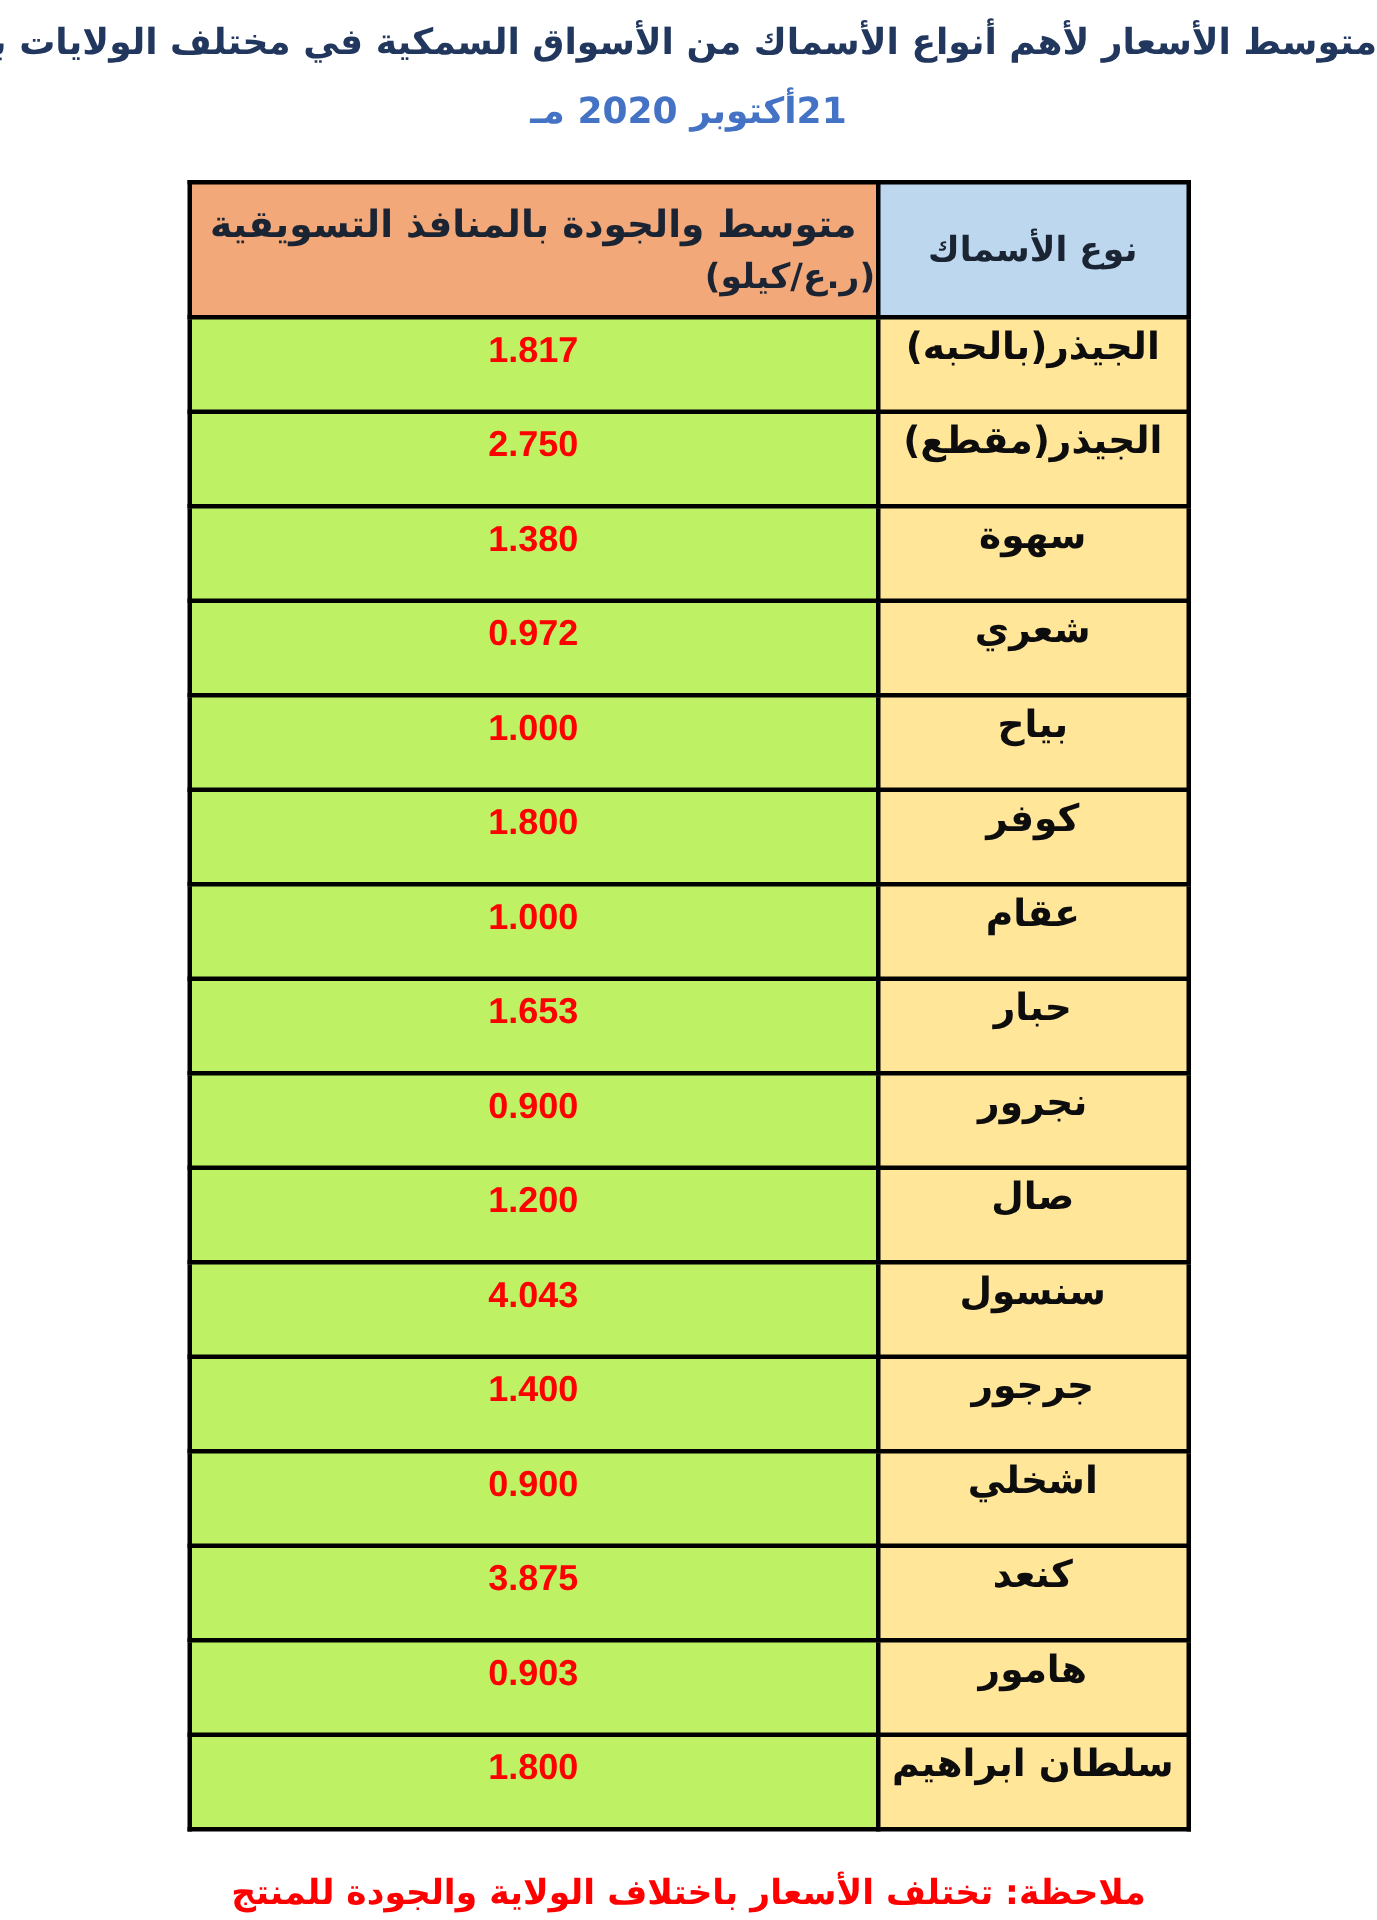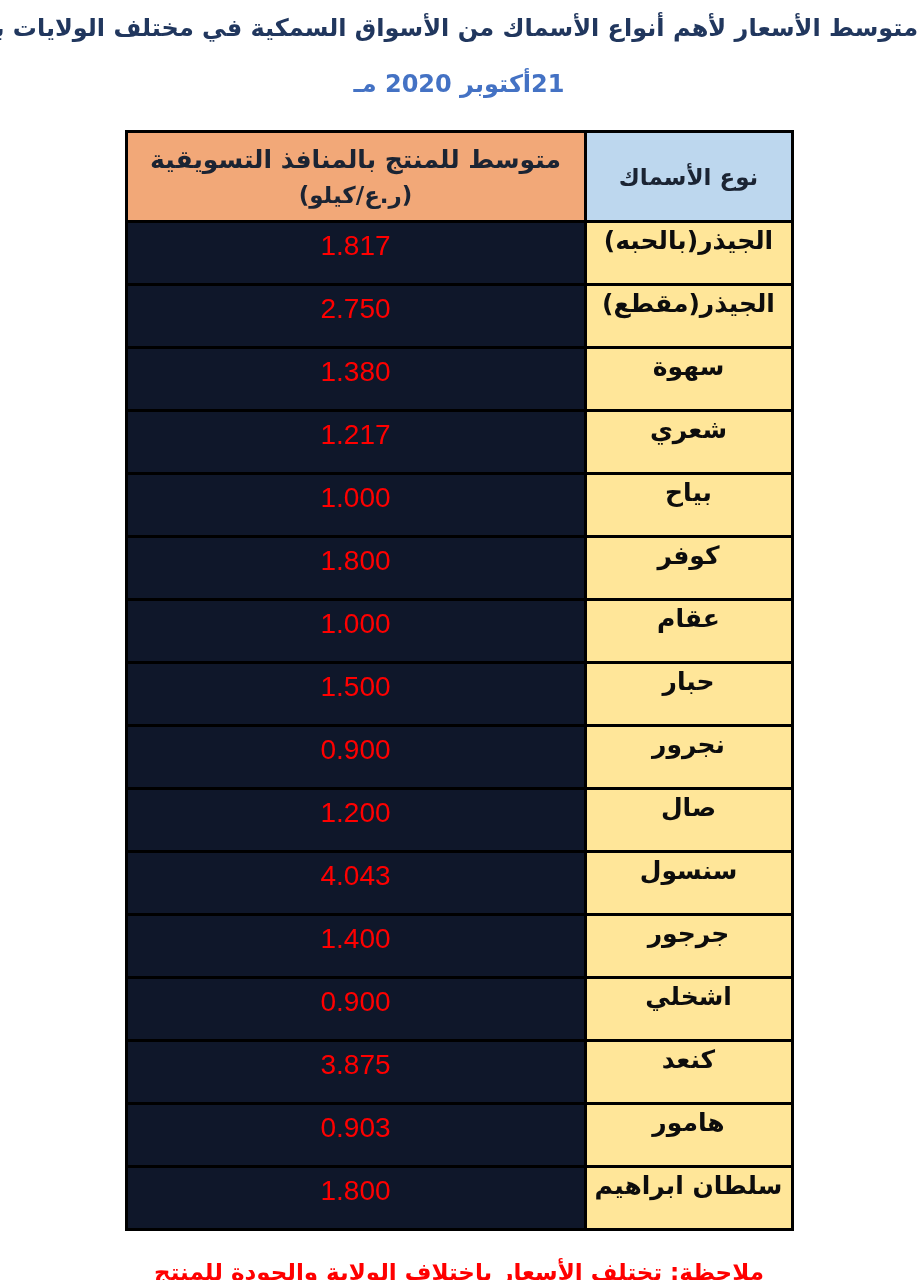--- a/index.html
+++ b/index.html
@@ -29,21 +29,21 @@
     font-size:24px;
     line-height:1.55;
     white-space:nowrap;
   }
   .date{
     text-align:center;
     color:var(--date-color);
     font-weight:bold;
     font-size:24px;
     line-height:1.3;
-    margin-top:22px;
+    margin-top:12px;
   }
   table.price-table{
     width:666px;
     margin:30px auto 0 auto;
     border-collapse:collapse;
     table-layout:fixed;
     direction:rtl;
   }
   .price-table th,.price-table td{
     border:3px solid var(--border-color);
@@ -62,36 +62,37 @@
     background:var(--header-fish-bg);
     font-size:23px;
   }
   th.price-header{
     background:var(--header-price-bg);
     font-size:25px;
     line-height:1.5;
   }
   th.price-header .sub{
     font-size:23px;
+    text-align:right;
   }
   .price-table tbody tr{height:63px;}
   td.fish-cell{
     background:var(--fish-bg);
     color:#0d0d0d;
     font-weight:bold;
     font-size:25px;
     padding-top:3px;
     text-align:center;
   }
   td.price-cell{
-    background:#0f172a;
+    background:#bef264;
     color:var(--price-color);
     font-family:"Liberation Sans", sans-serif;
-    font-weight:normal;
-    font-size:28px;
+    font-weight:bold;
+    font-size:24px;
     padding-top:7px;
     direction:ltr;
   }
   .note{
     margin-top:28px;
     text-align:center;
     color:var(--note-color);
     font-weight:bold;
     font-size:23px;
   }
@@ -104,57 +105,57 @@
 
 <table class="price-table">
   <colgroup>
     <col class="col-fish">
     <col class="col-price">
   </colgroup>
   <thead>
     <tr>
       <th class="fish-header">نوع الأسماك</th>
       <th class="price-header">
-        <div>متوسط للمنتج بالمنافذ التسويقية</div>
+        <div>متوسط والجودة بالمنافذ التسويقية</div>
         <div class="sub">(ر.ع/كيلو)</div>
       </th>
     </tr>
   </thead>
   <tbody>
     <tr>
       <td class="fish-cell">الجيذر(بالحبه)</td>
       <td class="price-cell">1.817</td>
     </tr>
     <tr>
       <td class="fish-cell">الجيذر(مقطع)</td>
       <td class="price-cell">2.750</td>
     </tr>
     <tr>
       <td class="fish-cell">سهوة</td>
       <td class="price-cell">1.380</td>
     </tr>
     <tr>
       <td class="fish-cell">شعري</td>
-      <td class="price-cell">1.217</td>
+      <td class="price-cell">0.972</td>
     </tr>
     <tr>
       <td class="fish-cell">بياح</td>
       <td class="price-cell">1.000</td>
     </tr>
     <tr>
       <td class="fish-cell">كوفر</td>
       <td class="price-cell">1.800</td>
     </tr>
     <tr>
       <td class="fish-cell">عقام</td>
       <td class="price-cell">1.000</td>
     </tr>
     <tr>
       <td class="fish-cell">حبار</td>
-      <td class="price-cell">1.500</td>
+      <td class="price-cell">1.653</td>
     </tr>
     <tr>
       <td class="fish-cell">نجرور</td>
       <td class="price-cell">0.900</td>
     </tr>
     <tr>
       <td class="fish-cell">صال</td>
       <td class="price-cell">1.200</td>
     </tr>
     <tr>

